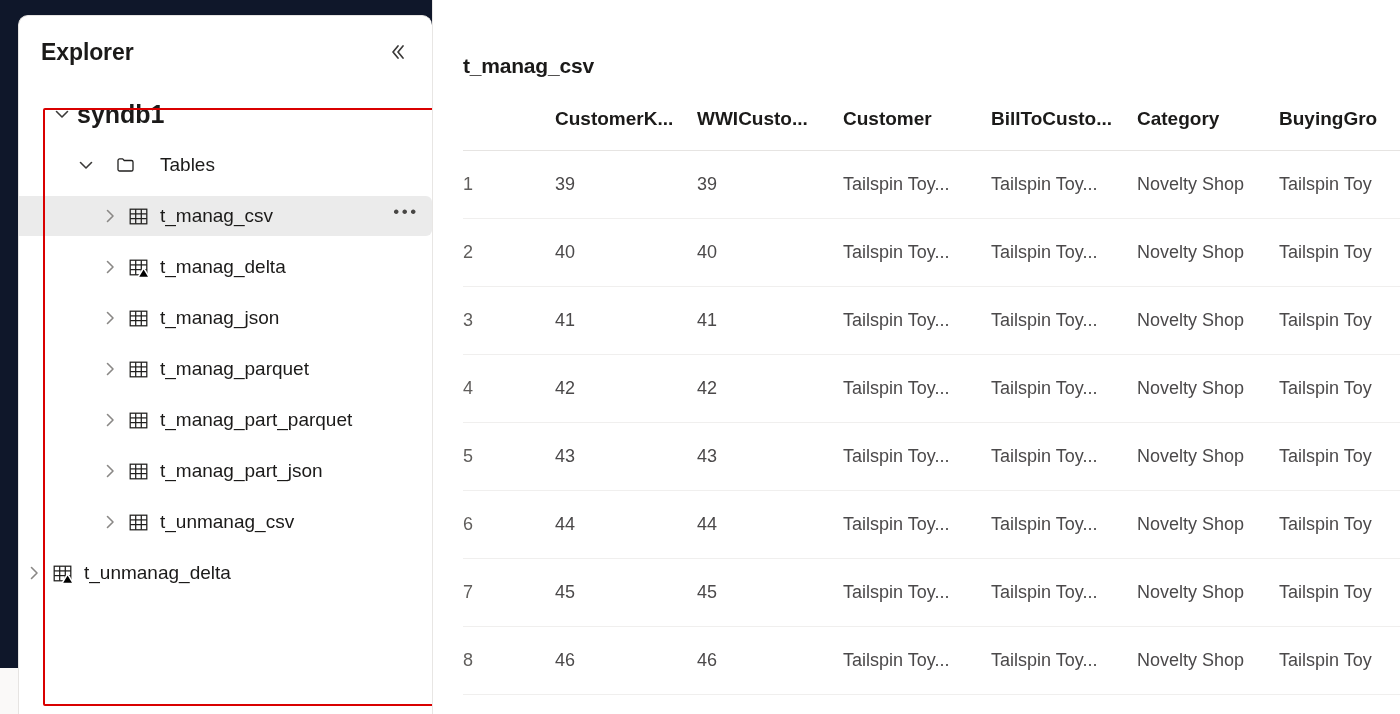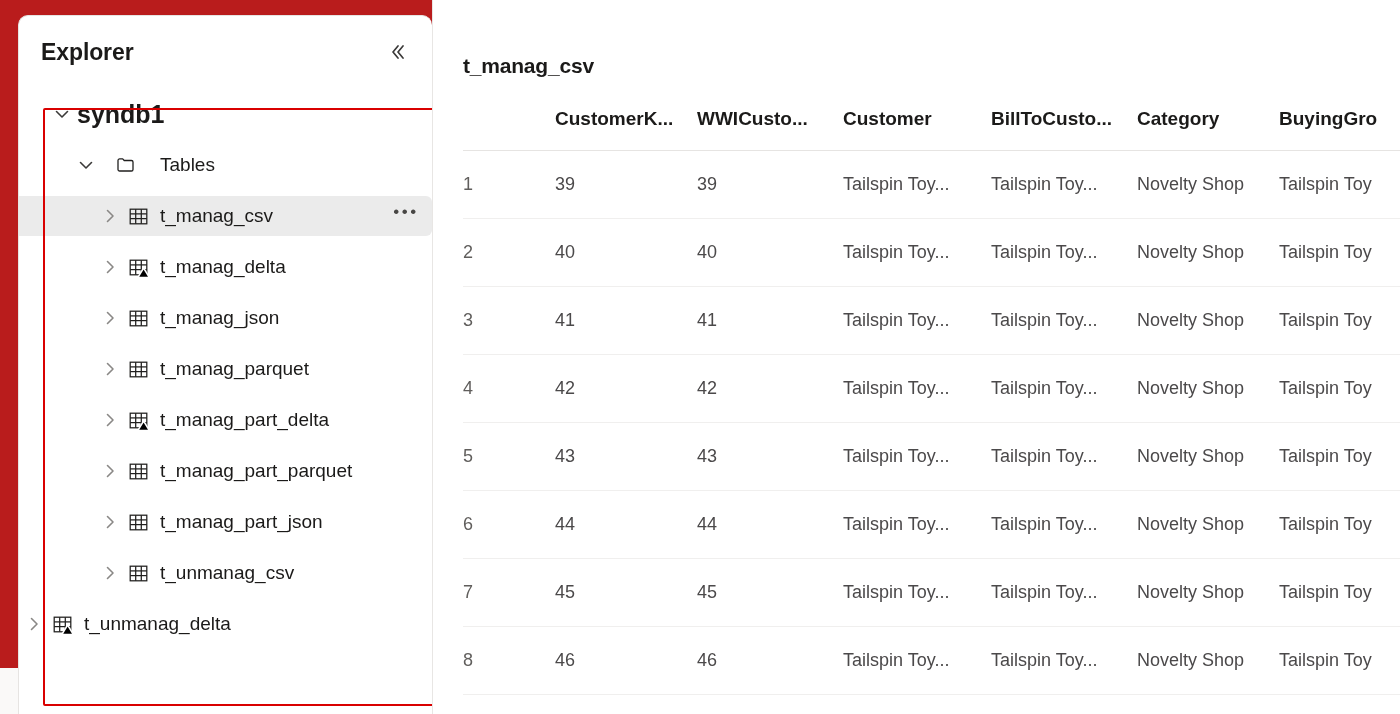--- a/index.html
+++ b/index.html
@@ -8,21 +8,21 @@
     margin: 0; padding: 0;
     width: 1400px; height: 714px;
     overflow: hidden;
     background: #faf9f8;
     font-family: "Liberation Sans", sans-serif;
     -webkit-font-smoothing: antialiased;
   }
   #app {
     position: relative;
     width: 1400px; height: 668px;
-    background: #b91c1c;
+    background: #0f172a;
   }
 
   
   #explorer-panel {
     position: absolute;
     left: 18px; top: 15px;
     width: 414px; height: 710px;
     background: #ffffff;
     border: 1px solid #e6e4e2;
     border-right: none;
@@ -296,38 +296,20 @@
           <span class="node-icon">
             <svg width="23" height="23" viewBox="0 0 23 23">
               <rect x="3.2" y="4.2" width="16.6" height="14.6" fill="none" stroke="#201f1e" stroke-width="1.25"></rect>
               <line x1="3.2" y1="8.9" x2="19.8" y2="8.9" stroke="#201f1e" stroke-width="1.25"></line>
               <line x1="3.2" y1="13.6" x2="19.8" y2="13.6" stroke="#201f1e" stroke-width="1.25"></line>
               <line x1="8.7" y1="4.2" x2="8.7" y2="18.8" stroke="#201f1e" stroke-width="1.25"></line>
               <line x1="14.3" y1="4.2" x2="14.3" y2="18.8" stroke="#201f1e" stroke-width="1.25"></line>
             </svg>
           </span>
           <span class="node-label">t_manag_parquet</span>
-        </div>
-        <div class="tree-row level-table">
-          <span class="twisty">
-            <svg width="18" height="18" viewBox="0 0 18 18">
-              <path d="M6.5 3.5 L12 9 L6.5 14.5" fill="none" stroke="#8a8886" stroke-width="1.6" stroke-linecap="round" stroke-linejoin="round"></path>
-            </svg>
-          </span>
-          <span class="node-icon">
-            <svg width="23" height="23" viewBox="0 0 23 23">
-              <rect x="3.2" y="4.2" width="16.6" height="14.6" fill="none" stroke="#201f1e" stroke-width="1.25"></rect>
-              <line x1="3.2" y1="8.9" x2="19.8" y2="8.9" stroke="#201f1e" stroke-width="1.25"></line>
-              <line x1="3.2" y1="13.6" x2="19.8" y2="13.6" stroke="#201f1e" stroke-width="1.25"></line>
-              <line x1="8.7" y1="4.2" x2="8.7" y2="18.8" stroke="#201f1e" stroke-width="1.25"></line>
-              <line x1="14.3" y1="4.2" x2="14.3" y2="18.8" stroke="#201f1e" stroke-width="1.25"></line>
-              <path d="M16.6 12.0 L22.4 21.6 L10.8 21.6 Z" fill="#000000" stroke="#ffffff" stroke-width="1.5"></path>
-            </svg>
-          </span>
-          <span class="node-label">t_manag_part_delta</span>
         </div>
         <div class="tree-row level-table">
           <span class="twisty">
             <svg width="18" height="18" viewBox="0 0 18 18">
               <path d="M6.5 3.5 L12 9 L6.5 14.5" fill="none" stroke="#8a8886" stroke-width="1.6" stroke-linecap="round" stroke-linejoin="round"></path>
             </svg>
           </span>
           <span class="node-icon">
             <svg width="23" height="23" viewBox="0 0 23 23">
               <rect x="3.2" y="4.2" width="16.6" height="14.6" fill="none" stroke="#201f1e" stroke-width="1.25"></rect>

